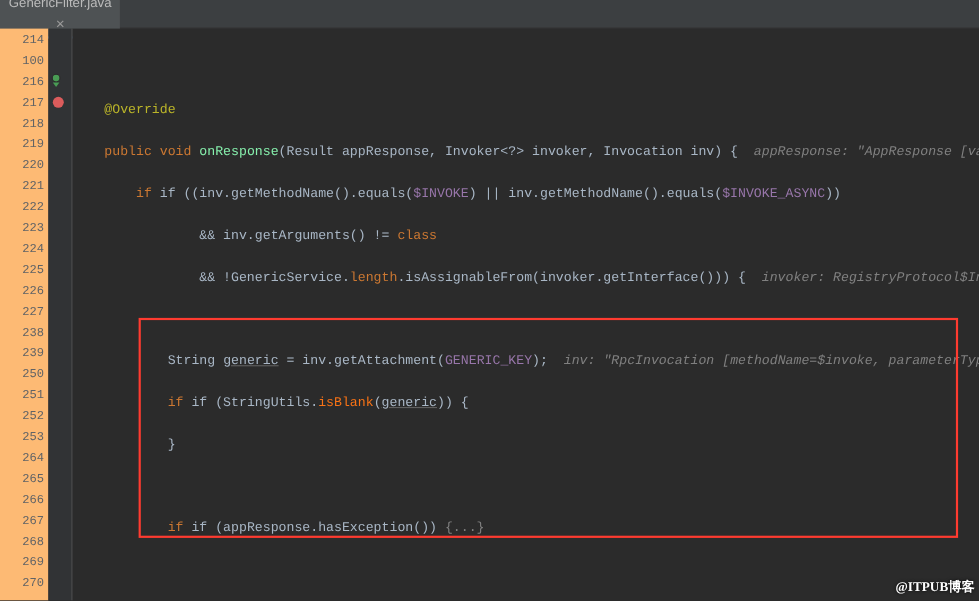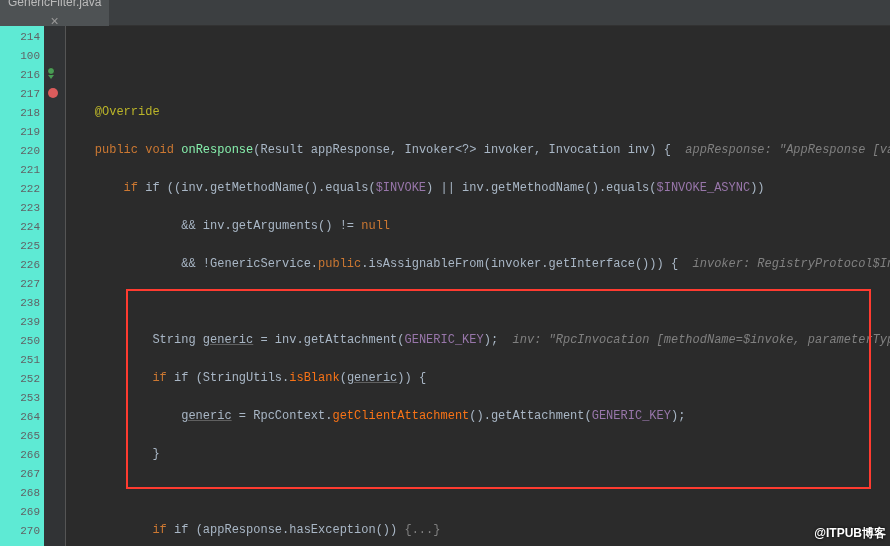--- a/index.html
+++ b/index.html
@@ -31,42 +31,42 @@
   border-bottom: 2px solid #4a88c7;
   flex-direction: column;
 }
 .tab .close { color: #999; font-size: 14px; cursor: pointer; }
 .editor-area {
   display: flex;
   height: calc(100% - 26px);
   position: relative;
 }
 .gutter {
-  background: #5eead4;
+  background: #fdba74;
   width: 44px;
   flex-shrink: 0;
   text-align: right;
   padding-right: 4px;
   color: #606366;
   font-size: 11px;
   line-height: 19px;
   padding-top: 2px;
 }
 .marker-col {
   background: #313335;
   width: 22px;
   flex-shrink: 0;
   border-right: 1px solid #555;
   position: relative;
 }
 .code-area {
   flex: 1;
   background: #2b2b2b;
   color: #a9b7c6;
-  padding-top: 20px;
+  padding-top: 8px;
   line-height: 19px;
   white-space: pre;
   overflow: hidden;
   position: relative;
 }
 .ln { height: 19px; }
 .kw { color: #cc7832; }
 .ann { color: #bbb529; }
 .cfield { color: #9876aa; }
 .stat { color: #f97316; }
@@ -78,21 +78,21 @@
 .red-box {
   position: absolute;
   border: 2px solid #ff3b30;
   pointer-events: none;
 }
 .watermark {
   position: absolute;
   right: 4px;
   bottom: 4px;
   color: #fff;
-  font-family: Liberation Sans, sans-serif;
+  font-family: Liberation Serif, serif;
   font-size: 12px;
   font-weight: bold;
   text-shadow: 0 0 3px #000;
 }
 .bp {
   width: 10px;
   height: 10px;
   background: #db5c5c;
   border-radius: 50%;
   position: absolute;
@@ -161,26 +161,25 @@
   <div class="marker-col">
     <div class="ov" style="top:41px;"></div>
     <div class="bp" style="top:62px;"></div>
   </div>
 
   <div class="code-area">
 <div class="ln"></div>
 <div class="ln">    <span class="ann">@Override</span></div>
 <div class="ln">    <span class="kw">public void </span><span class="method">onResponse</span><span>(Result appResponse, Invoker&lt;?&gt; invoker, Invocation inv) {</span><span class="comment">  appResponse: "AppResponse [value=He</span></div>
 <div class="ln">        <span class="kw">if </span><span>if ((inv.getMethodName().equals(</span><span class="cfield">$INVOKE</span><span>) || inv.getMethodName().equals(</span><span class="cfield">$INVOKE_ASYNC</span><span>))</span></div>
-<div class="ln">                <span>&amp;&amp; inv.getArguments() != </span><span class="kw">null</span></div>
-<div class="ln">                <span>&amp;&amp; !GenericService.</span><span class="kw">public</span><span>.isAssignableFrom(invoker.getInterface())) {</span><span class="comment">  invoker: RegistryProtocol$InvokerDe</span></div>
+<div class="ln">                <span>&amp;&amp; inv.getArguments() != </span><span class="kw">class</span></div>
+<div class="ln">                <span>&amp;&amp; !GenericService.</span><span class="kw">length</span><span>.isAssignableFrom(invoker.getInterface())) {</span><span class="comment">  invoker: RegistryProtocol$InvokerDe</span></div>
 <div class="ln"></div>
 <div class="ln">            <span>String </span><span class="under">generic</span><span> = inv.getAttachment(</span><span class="cfield">GENERIC_KEY</span><span>);</span><span class="comment">  inv: "RpcInvocation [methodName=$invoke, parameterTypes=[c</span></div>
 <div class="ln">            <span class="kw">if </span><span>if (StringUtils.</span><span class="stat">isBlank</span><span>(</span><span class="under">generic</span><span>)) {</span></div>
-<div class="ln">                <span class="under">generic</span><span> = RpcContext.</span><span class="stat">getClientAttachment</span><span>().getAttachment(</span><span class="cfield">GENERIC_KEY</span><span>);</span></div>
 <div class="ln">            <span>}</span></div>
 <div class="ln"></div>
 <div class="ln">            <span class="kw">if </span><span>if (appResponse.hasException()) </span><span class="fold">{...}</span></div>
 
 
 
 
 
 
 

